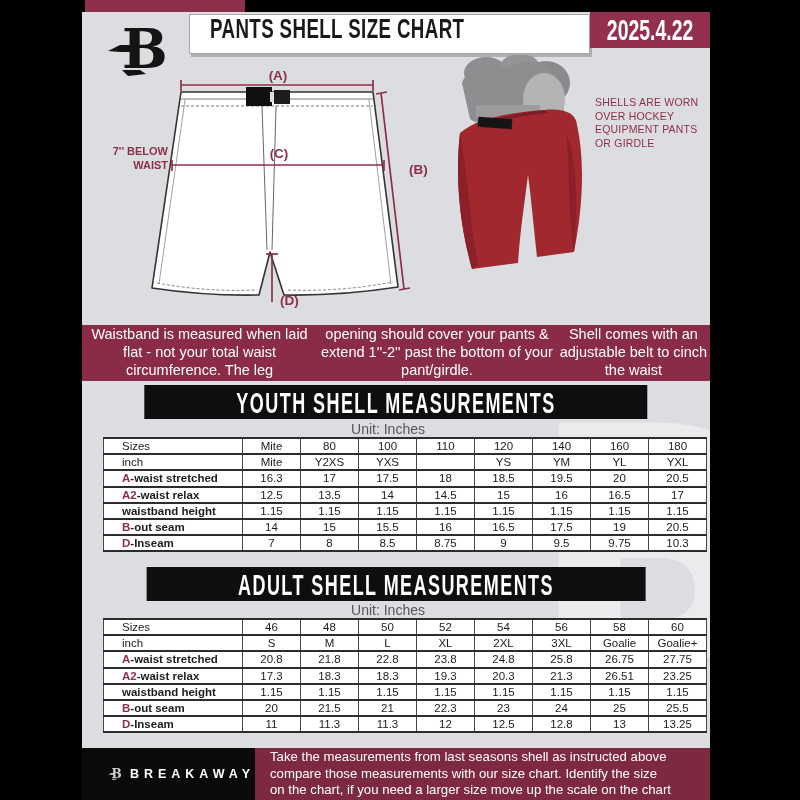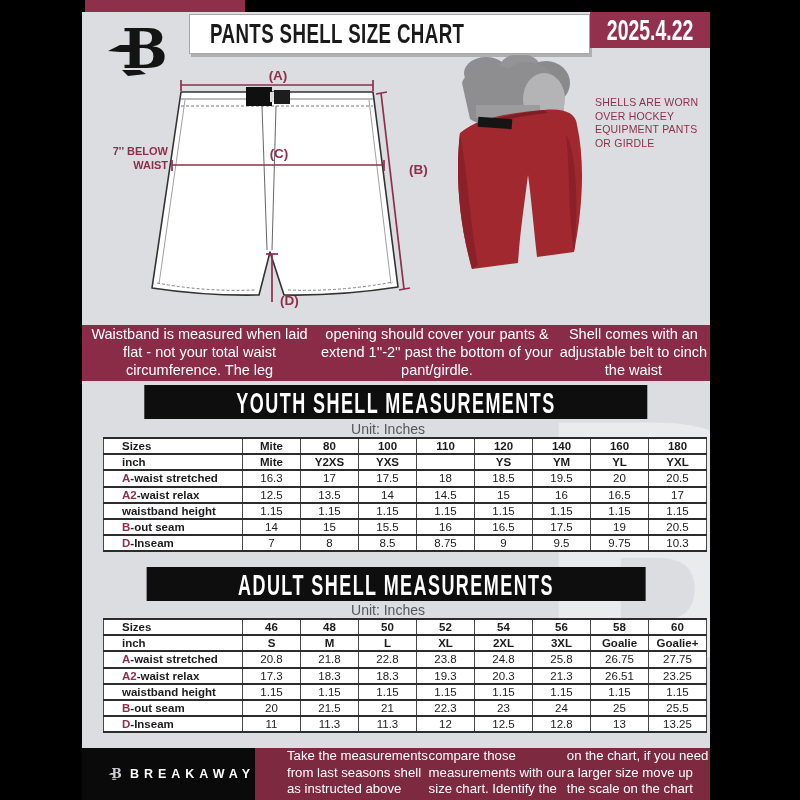--- a/index.html
+++ b/index.html
@@ -18,21 +18,21 @@
     font-weight:bold;color:#ffffff;opacity:.42;z-index:0;
     font-family:"DejaVu Sans", sans-serif;pointer-events:none;
   }
   .zcontent{position:absolute;inset:0;z-index:1;}
 
   
   .logo-svg{position:absolute;left:24px;top:6px;}
   .titlebar{
     position:absolute;left:107px;top:2px;width:401px;height:40px;background:#fff;
     border:1px solid #a7a7aa;box-shadow:2px 3px 0 rgba(120,120,125,.45);
-    display:flex;align-items:center;box-sizing:border-box;padding-left:20px;
+    display:flex;align-items:flex-start;box-sizing:border-box;padding-left:20px;
   }
   .title-text{
     font-size:24px;font-weight:bold;color:#1a1a1a;letter-spacing:.5px;white-space:nowrap;
     display:inline-block;transform:scale(.78,1.12);transform-origin:left center;
   }
   .datebox{
     position:absolute;left:508px;top:0px;width:120px;height:36px;background:#93304e;
     display:flex;align-items:center;justify-content:center;
   }
   .date-text{
@@ -75,37 +75,37 @@
     position:absolute;left:21px;width:603px;border-collapse:collapse;
     background:#fff;table-layout:fixed;
   }
   table.meas td{
     border-left:1px solid #47474a;border-right:1px solid #47474a;
     border-top:2px solid #2c2c2e;border-bottom:2px solid #2c2c2e;
     height:14.2px;text-align:center;font-size:11.5px;color:#1c1c1e;padding:0;
     font-family:"Liberation Sans", sans-serif;
   }
   table.meas td.label-cell{text-align:left;padding-left:18px;font-weight:bold;}
-  table.meas tr.hdr td{font-weight:bold;}
+  table.meas tr.hdr td{font-weight:normal;}
   .prefix{color:#8e2f4a;}
   col.c-label{width:139px;}
   col.c-val{width:58px;}
 
   
   .footer{
     position:absolute;left:0;bottom:0;width:628px;height:52px;display:flex;z-index:2;
   }
   .footer-brand{
     width:173px;background:#0a0a0a;display:flex;align-items:center;gap:8px;
     box-sizing:border-box;padding-left:26px;
   }
   .brand-word{color:#fff;font-size:12.5px;font-weight:bold;letter-spacing:5px;}
   .footer-note{
-    flex:1;background:#7d2940;color:#fff;display:flex;flex-direction:row;justify-content:center;
-    box-sizing:border-box;padding-left:32px;font-size:13.2px;line-height:16.5px;font-weight:500;
+    flex:1;background:#7d2940;color:#fff;display:flex;flex-direction:column;justify-content:center;
+    box-sizing:border-box;padding-left:15px;font-size:13.2px;line-height:16.5px;font-weight:500;
   }
 </style>
 </head>
 <body>
 
 <div class="topbar"></div>
 <div class="topbar-accent"></div>
 
 <div class="page">
   <div class="watermark">B</div>

